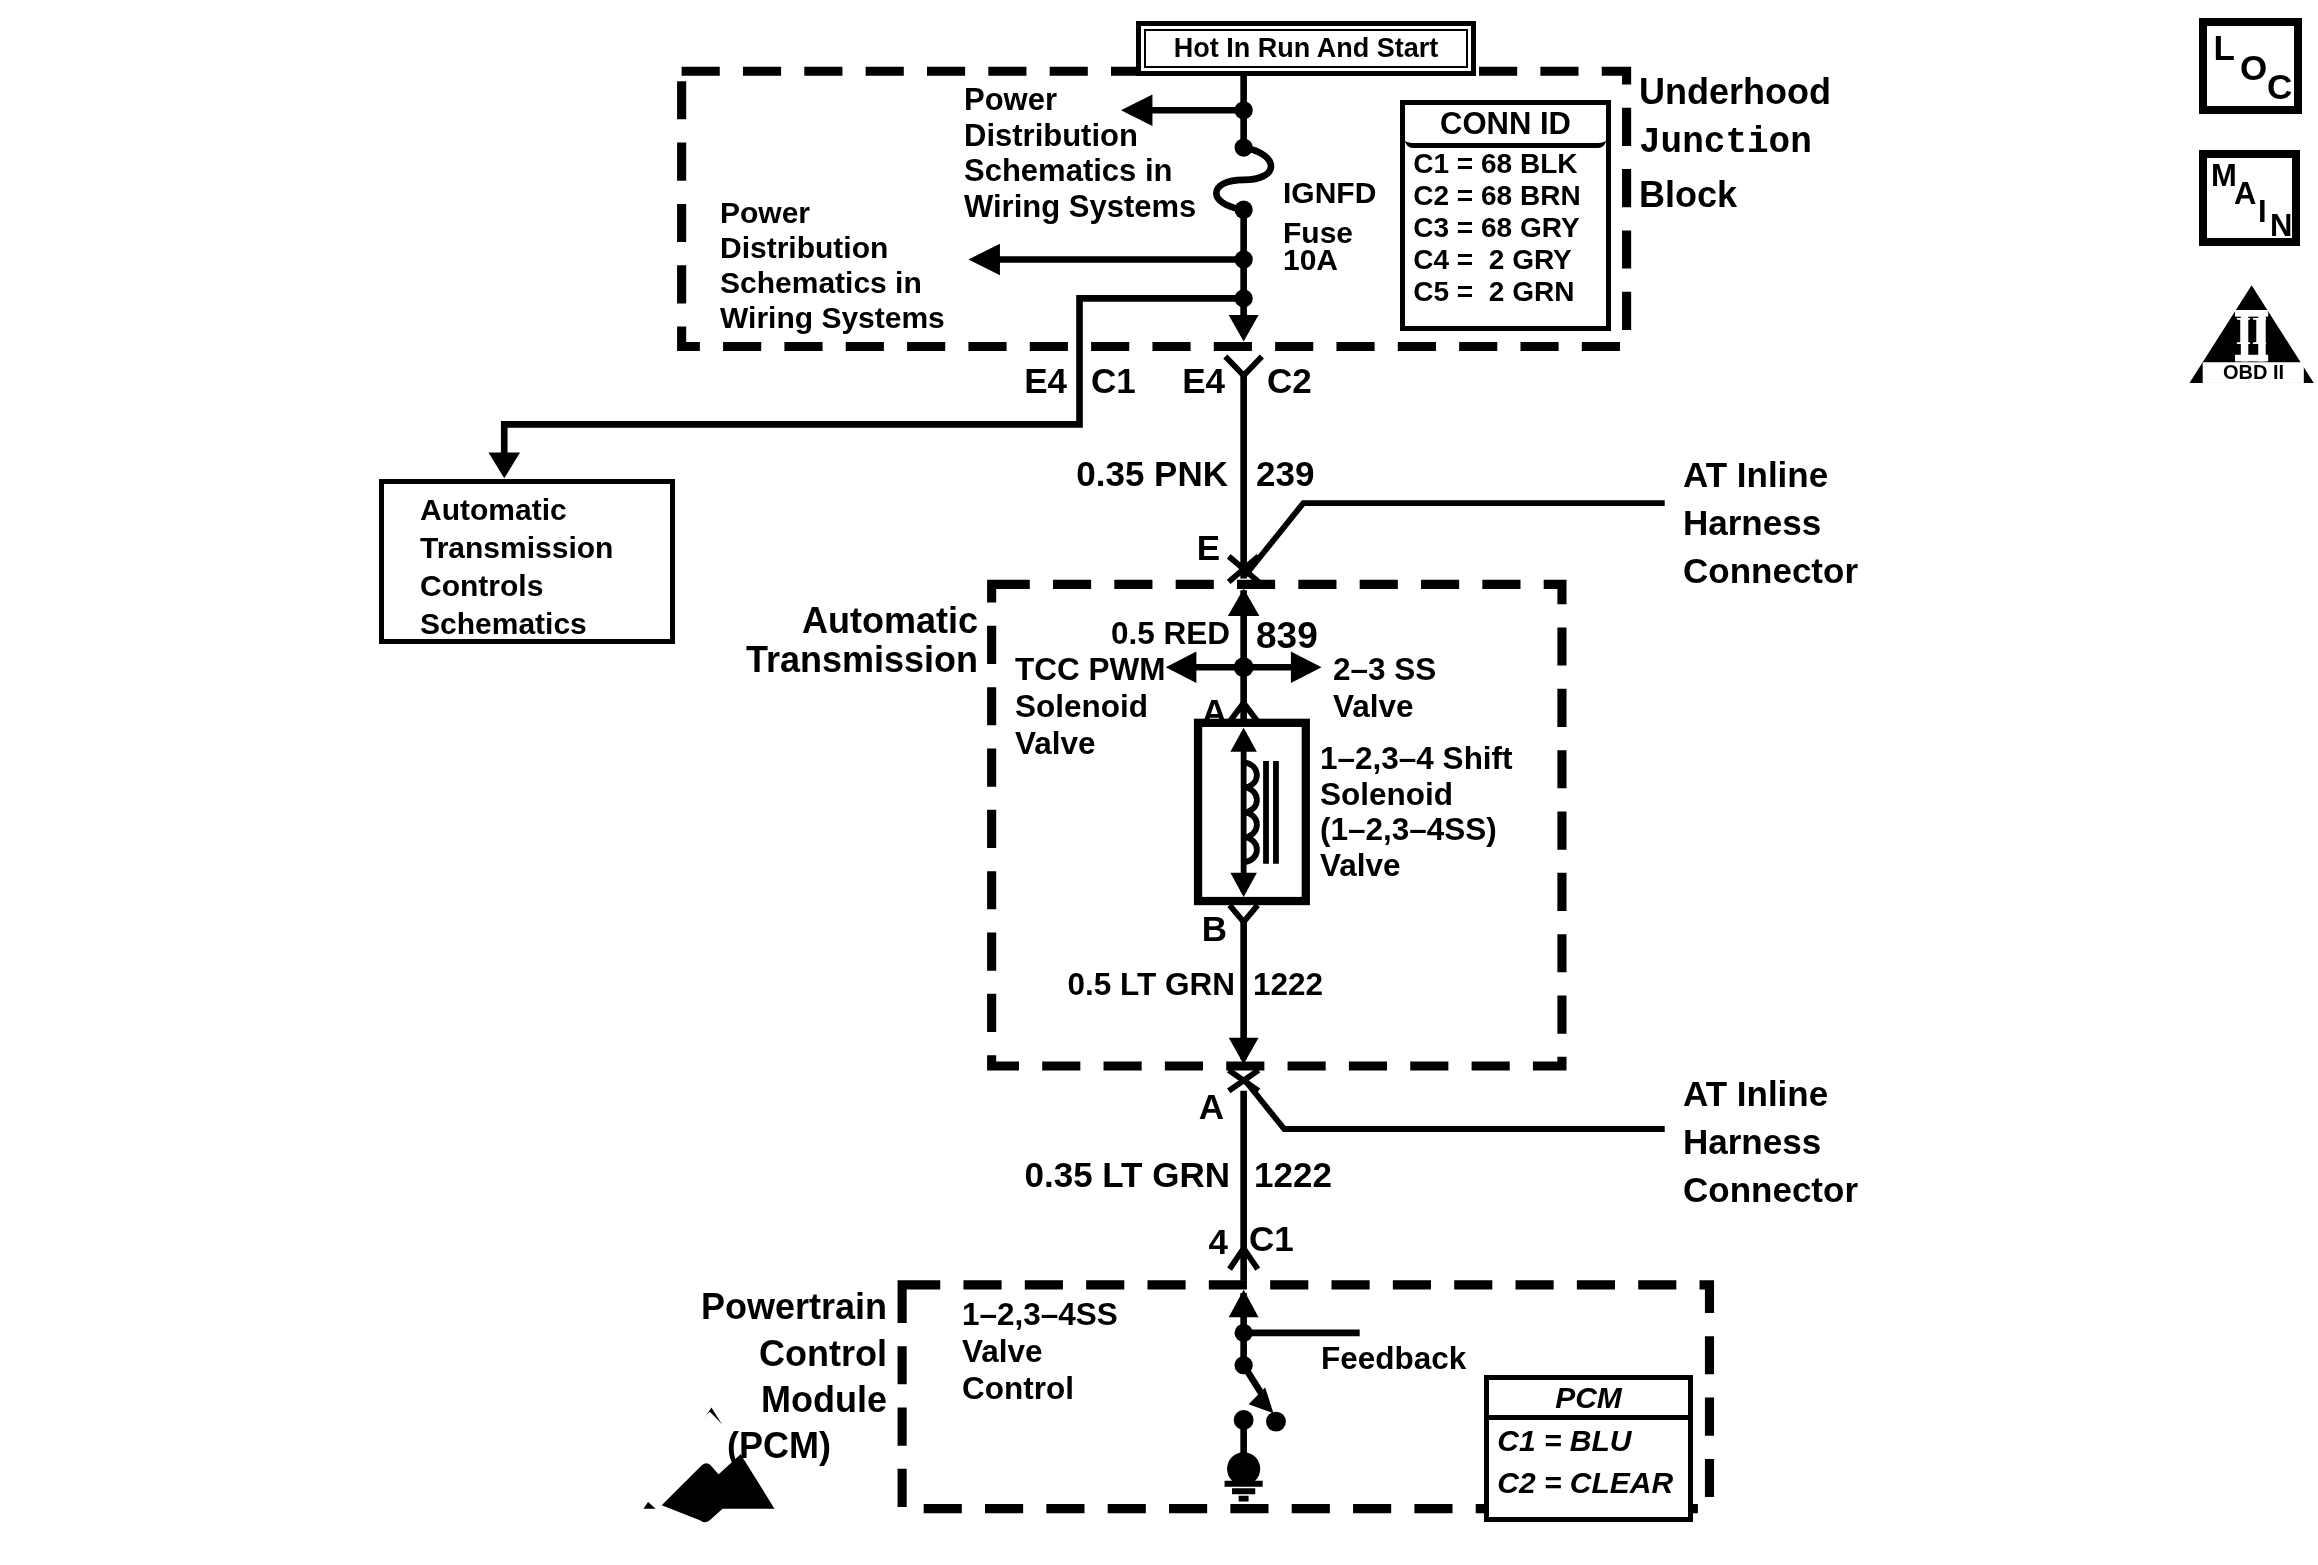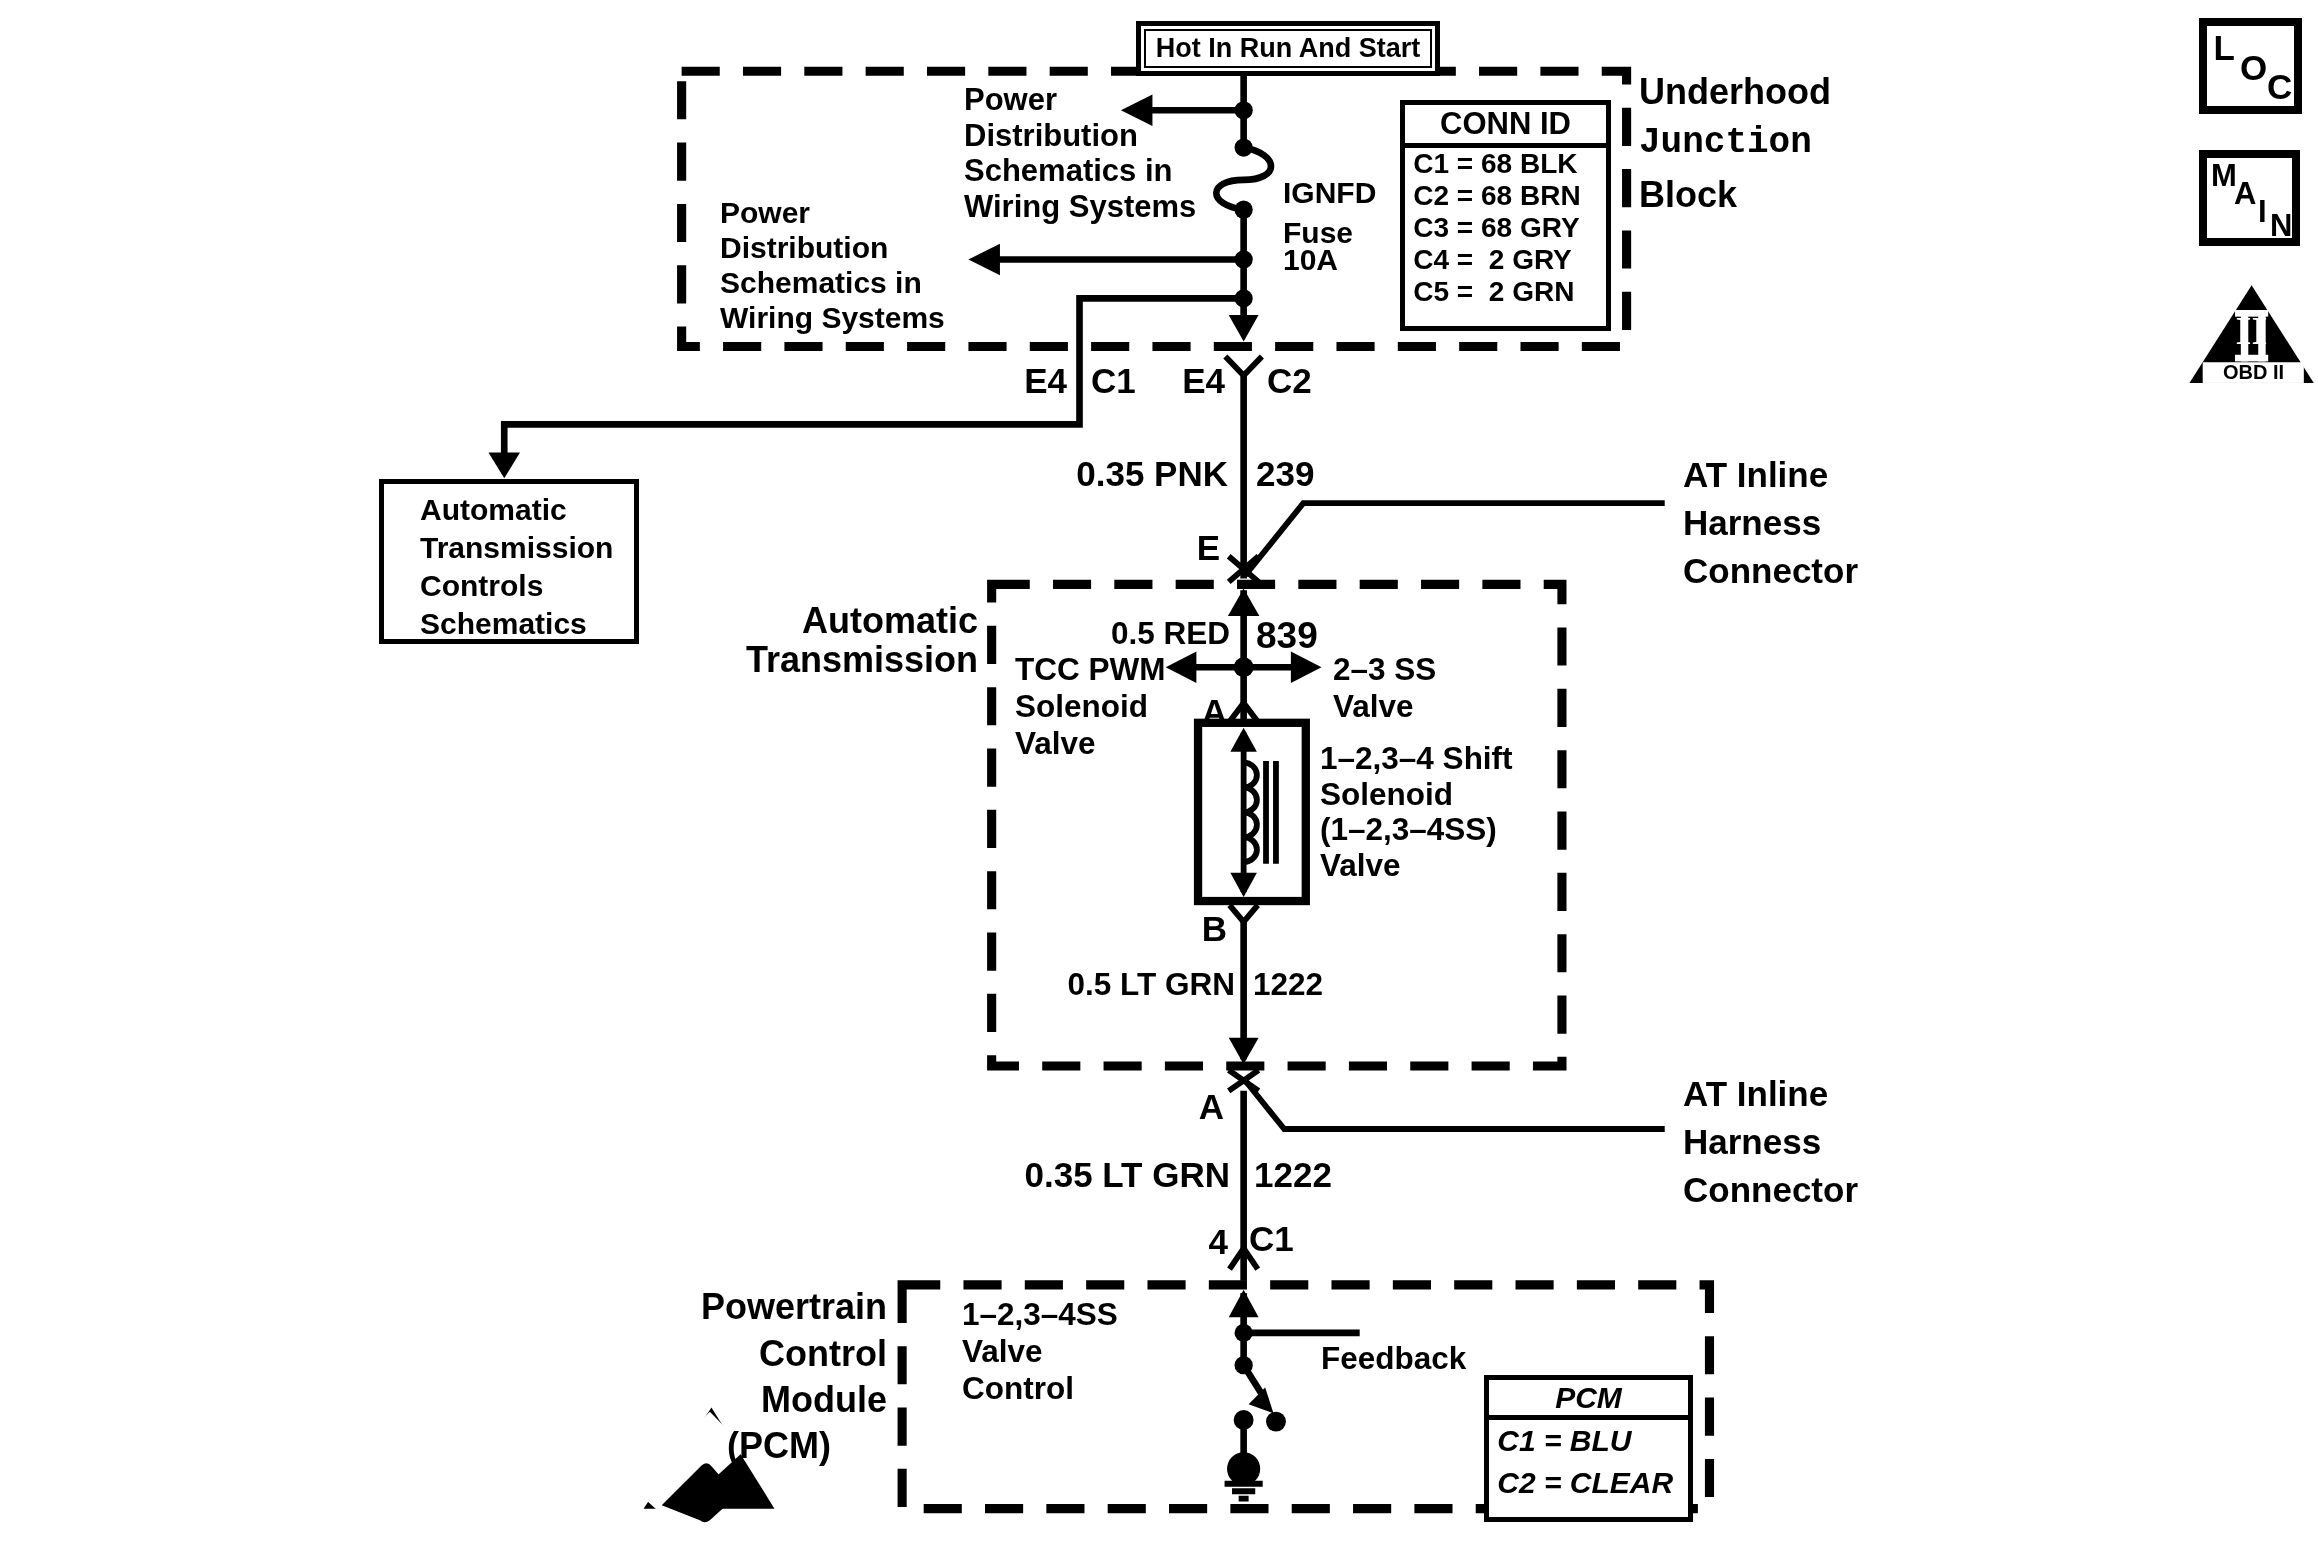--- a/index.html
+++ b/index.html
@@ -1,20 +1,20 @@
 <!DOCTYPE html>
 <html style="font-size:13.3px"><head>
 <meta charset="utf-8">
 <style>
   html,body{margin:0;padding:0;background:#ffffff;}
   #canvas{position:relative;width:2319px;height:1565px;background:#fff;overflow:hidden;
           font-family:"Liberation Sans",sans-serif;color:#000;}
   #wires{position:absolute;left:0;top:0;z-index:1;}
   .t{position:absolute;font-weight:700;white-space:pre;color:#000;z-index:2;line-height:1.08;}
-  .box{position:absolute;z-index:2;border:5.8px solid #000;background:#fff;}
+  .box{position:absolute;z-index:2;border:5.8px solid #000;background:#fff;padding-left:36px;}
   .tbl{position:absolute;z-index:2;border:5.8px solid #000;background:#fff;}
   .tbl .hd{font-weight:700;text-align:center;border-bottom:5.8px solid #000;}
   .tbl .row{font-weight:700;display:flex;padding-left:8.3px;white-space:pre;align-items:center;}
   .badge{position:absolute;z-index:2;border:8.3px solid #000;background:#fff;}
   .badge span{position:absolute;font-weight:700;}
 </style>
 </head>
 <body>
 
 <div id="canvas">
@@ -126,21 +126,21 @@
     <div style="position:absolute;inset:3.3px;border:2.5px solid #000;display:flex;align-items:center;justify-content:center;">
       <span class="t" style="position:static;font-size:27px;">Hot In Run And Start</span>
     </div>
   </div>
 
   <div class="t" style="left:1639px;top:73px;font-size:36px;">Underhood</div>
   <div class="t" style="left:1639px;top:124px;font-size:36px;font-family:Liberation Mono, monospace;">Junction</div>
   <div class="t" style="left:1639px;top:176px;font-size:36px;">Block</div>
 
   <div class="tbl" style="left:1400px;top:100px;width:201px;height:221px;">
-    <div class="hd" style="font-size:31px;height:38px;line-height:38px;">CONN ID</div>
+    <div class="hd" style="font-size:31px;height:38px;line-height:38px;border-radius:8px;">CONN ID</div>
     <div class="row" style="font-size:28px;height:32px;">
       <span>C1</span><span> = </span><span>68 BLK</span>
     </div>
     <div class="row" style="font-size:28px;height:32px;">
       <span>C2</span><span> = </span><span>68 BRN</span>
     </div>
     <div class="row" style="font-size:28px;height:32px;">
       <span>C3</span><span> = </span><span>68 GRY</span>
     </div>
     <div class="row" style="font-size:28px;height:32px;">

